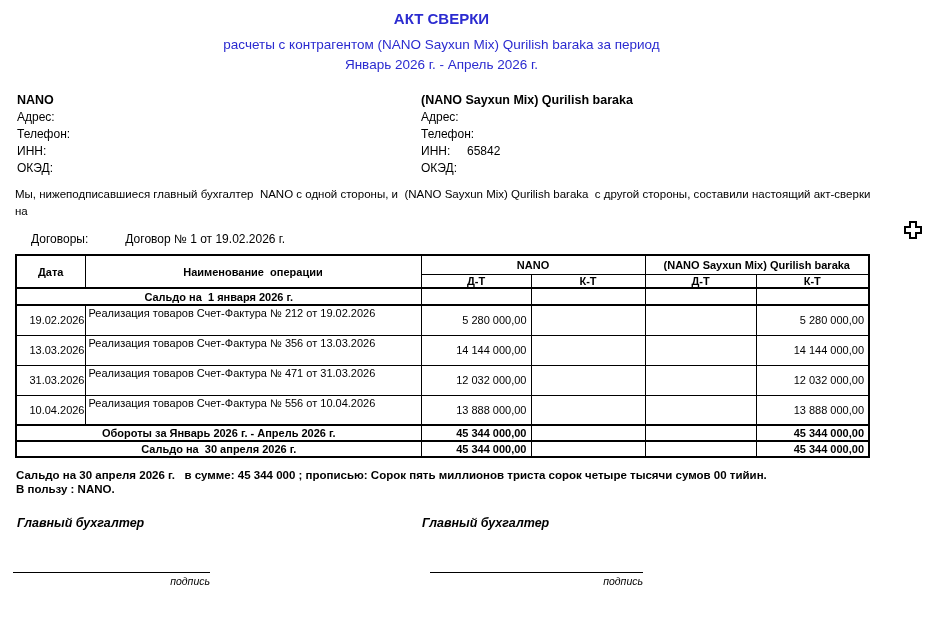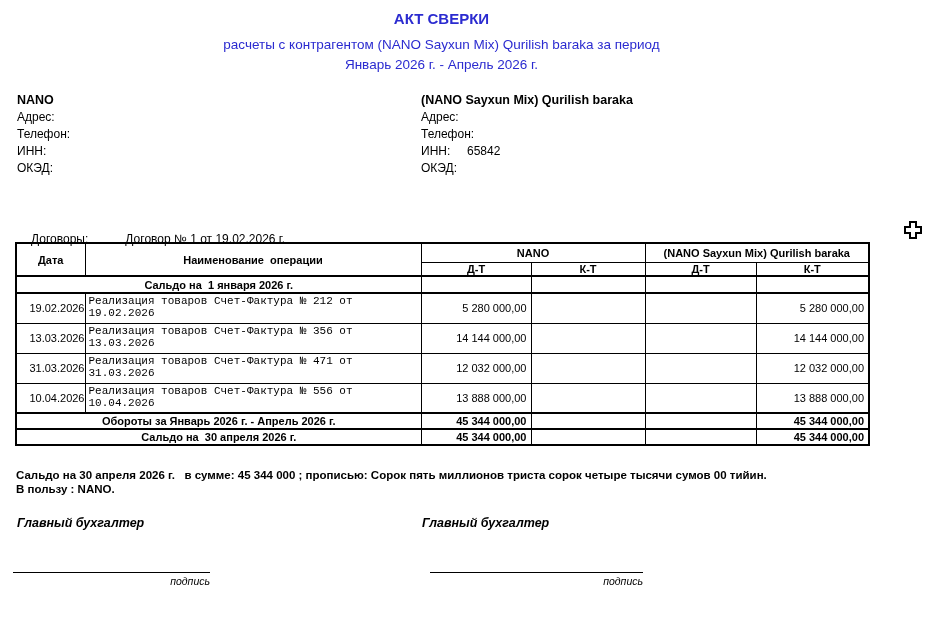--- a/index.html
+++ b/index.html
@@ -17,32 +17,32 @@
   .party-right { left: 421px; width: 420px; }
   .party-name { font-weight: bold; font-size: 12.5px; line-height: 18px; }
   .field-row { display: flex; }
   .field-label { min-width: 46px; }
 
   .intro { position: absolute; top: 186px; left: 15px; width: 868px; font-size: 11.5px; line-height: 17px; }
 
   .contracts { position: absolute; top: 232px; left: 31px; font-size: 12px; }
   .contracts-label { display: inline-block; width: 91px; }
 
-  .acttable { position: absolute; top: 242px; left: 15px; border-collapse: collapse; table-layout: fixed; width: 853px; border: 2px solid #000; font-size: 11px; }
+  .acttable { position: absolute; top: 254px; left: 15px; border-collapse: collapse; table-layout: fixed; width: 853px; border: 2px solid #000; font-size: 11px; }
   .acttable th, .acttable td { border: 1px solid #000; overflow: hidden; }
   .acttable th { font-weight: bold; text-align: center; vertical-align: middle; font-size: 11px; }
   .hrow1 th { height: 19px; }
   .hrow2 th { height: 14px; }
   .hrow2 th, .acttable th[rowspan] { border-bottom: 2px solid #000; }
   .r-open td { height: 17px; border-bottom: 2px solid #000; }
   .r-data td { height: 30px; }
   .r-total td { height: 16px; border-top: 2px solid #000; border-bottom: 2px solid #000; }
   .cell-label { font-weight: bold; text-align: center; vertical-align: middle; }
   .cell-date { text-align: right; vertical-align: middle; margin-top: 33px; }
-  .cell-op { text-align: left; vertical-align: top; padding: 1px 3px 0 3px; font-family: Liberation Mono, monospace; }
+  .cell-op { text-align: left; vertical-align: top; padding: 1px 3px 0 3px; }
   .cell-num { text-align: right; vertical-align: middle; padding-right: 4px; }
   .r-total .cell-num { font-weight: bold; }
 
   .summary { position: absolute; top: 468px; left: 16px; width: 880px; font-size: 11.5px; font-weight: bold; line-height: 14px; }
 
   .signatures { position: absolute; top: 512px; left: 15px; width: 880px; height: 100px; }
   .sig-title { position: absolute; font-size: 12.5px; font-weight: bold; font-style: italic; }
   .sig-title-left { left: 2px; top: 4px; }
   .sig-title-right { left: 407px; top: 4px; }
   .sig-line { position: absolute; top: 60px; border-top: 1px solid #000; }
@@ -97,20 +97,21 @@
     <span class="field-label">ИНН:</span>
     <span>65842</span>
   </div>
   <div class="field-row">
     <span class="field-label">ОКЭД:</span>
     <span></span>
   </div>
 </div>
 
 <div class="intro">
+  <div class="pre">Мы, нижеподписавшиеся главный бухгалтер  NANO с одной стороны, и  (NANO Sayxun Mix) Qurilish baraka  с другой стороны, составили настоящий акт-сверки на</div>
 </div>
 
 <div class="contracts">
   <span class="contracts-label">Договоры:</span>
   <span>Договор № 1 от 19.02.2026 г.</span>
 </div>
 
 <table class="acttable">
   <colgroup>
     <col style="width:69px">

